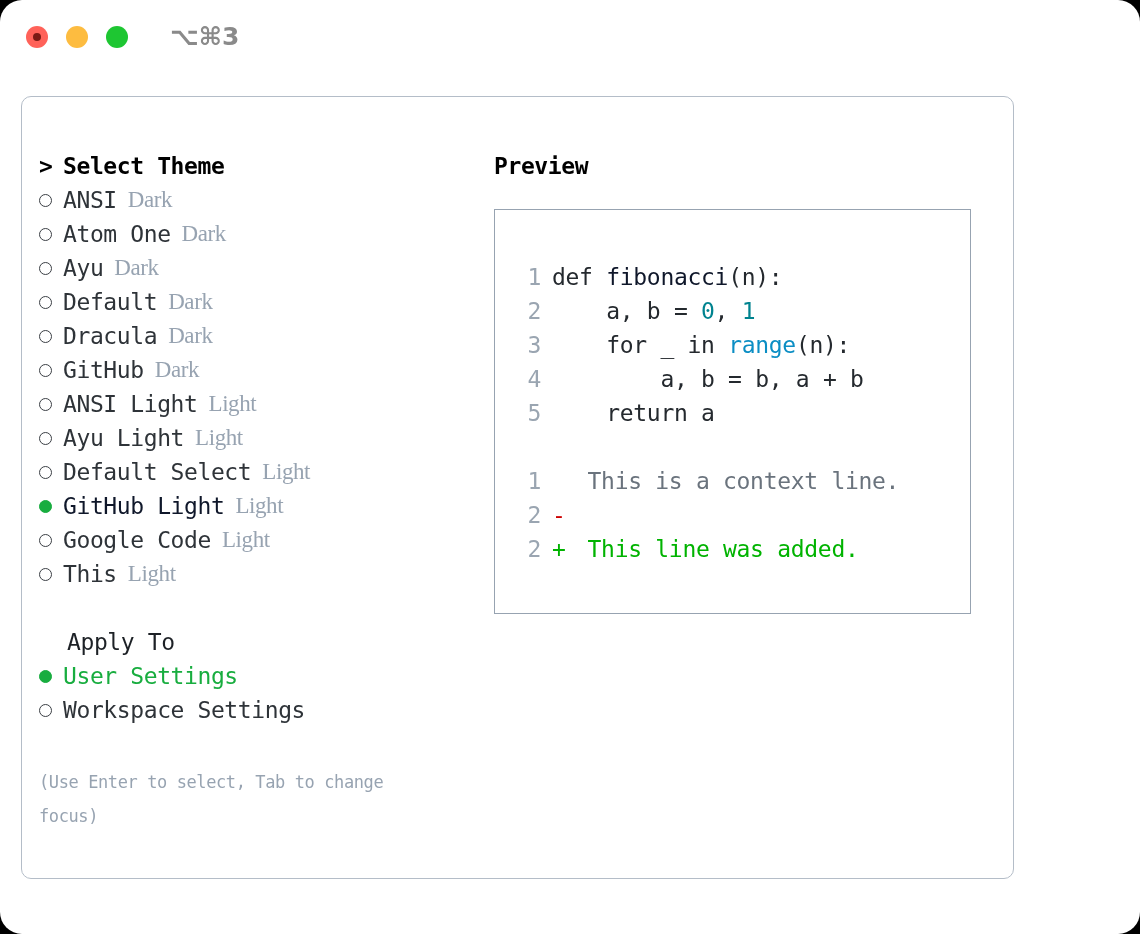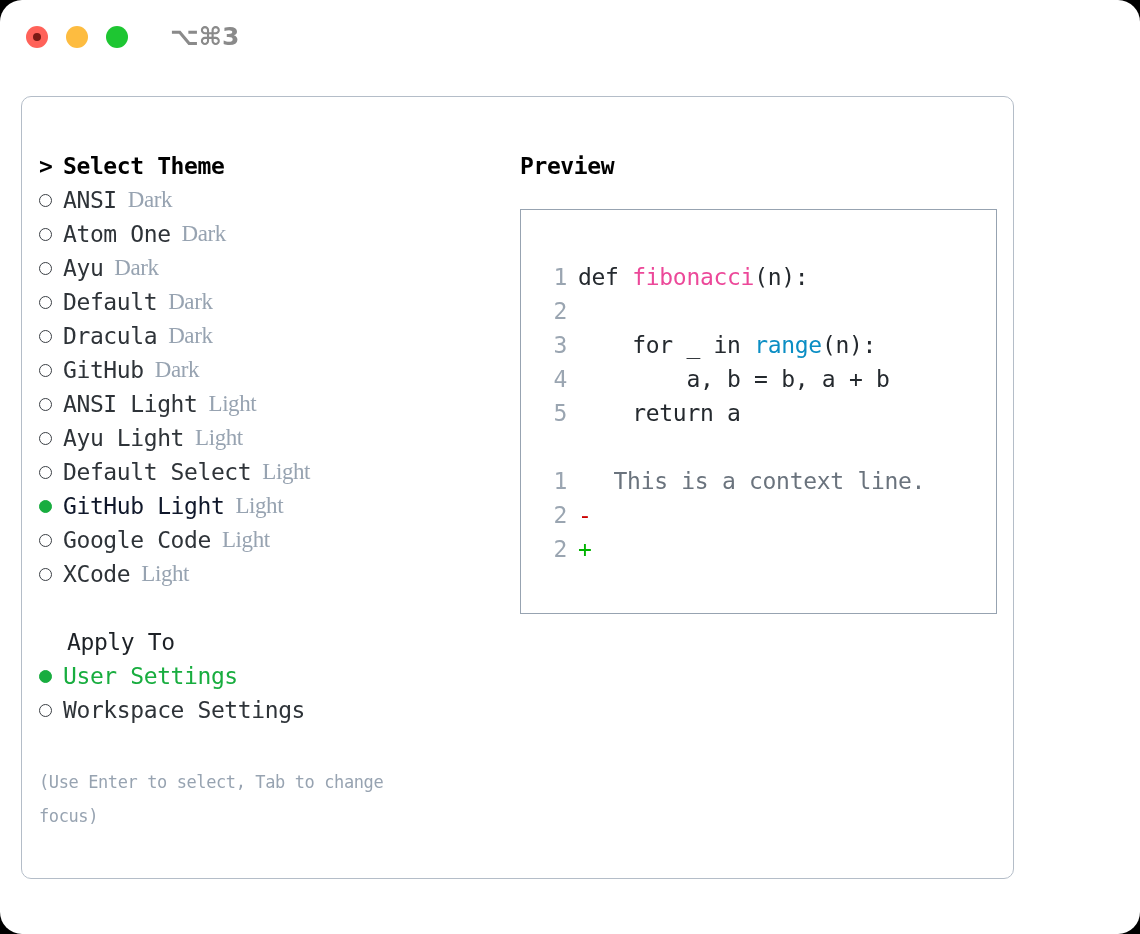--- a/index.html
+++ b/index.html
@@ -137,21 +137,21 @@
     font-size: 17px;
     line-height: 34px;
     color: #97a3b1;
     letter-spacing: -0.4px;
     width: 410px;
   }
 
   
   #right-col {
     position: absolute;
-    left: 498px; top: 52px;
+    left: 472px; top: 52px;
     width: 490px;
   }
   #preview-title {
     font-size: 23px;
     font-weight: bold;
     color: #000000;
     letter-spacing: -0.4px;
     line-height: 34px;
   }
 
@@ -175,21 +175,21 @@
   }
   .lnum {
     width: 26px;
     flex: 0 0 26px;
     text-align: right;
     color: #9aa5b1;
     margin-right: 11px;
   }
   .ctext { color: #24292e; }
 
-  .tok-fn   { color: #ec4899; }
+  .tok-fn   { color: #0f172a; }
   .tok-num  { color: #00838f; }
   .tok-call { color: #0b8ec4; }
 
   .gap { height: 34px; }
 
   .diff-ctx { color: #6a737d; }
   .diff-del { color: #cc0000; }
   .diff-add { color: #00b300; }
 </style>
 </head>
@@ -290,21 +290,21 @@
             <span class="bullet">
               <i></i>
             </span>
             <span class="theme-name">Google Code</span>
             <span class="theme-tag">Light</span>
           </div>
           <div class="row">
             <span class="bullet">
               <i></i>
             </span>
-            <span class="theme-name">XCode</span>
+            <span class="theme-name">This</span>
             <span class="theme-tag">Light</span>
           </div>
         </div>
 
       <div class="row" id="apply-header">Apply To</div>
 
       <div id="apply-list">
           <div class="row">
             <span class="bullet on">
               <i></i>
@@ -321,28 +321,28 @@
 
       <div id="hint">(Use Enter to select, Tab to change focus)</div>
     </div>
 
     <div id="right-col">
       <div id="preview-title">Preview</div>
 
       <div id="code-box">
         <div id="code-lines">
             <div class="code-line"><span class="lnum">1</span><span><span class="ctext">def </span><span class="tok-fn">fibonacci</span><span class="ctext">(n):</span></span></div>
-            <div class="code-line"><span class="lnum">2</span></div>
+            <div class="code-line"><span class="lnum">2</span><span><span class="ctext">    a, b = </span><span class="tok-num">0</span><span class="ctext">, </span><span class="tok-num">1</span></span></div>
             <div class="code-line"><span class="lnum">3</span><span><span class="ctext">    for _ in </span><span class="tok-call">range</span><span class="ctext">(n):</span></span></div>
             <div class="code-line"><span class="lnum">4</span><span><span class="ctext">        a, b = b, a + b</span></span></div>
             <div class="code-line"><span class="lnum">5</span><span><span class="ctext">    return a</span></span></div>
           </div>
         <div class="gap"></div>
         <div id="diff-lines">
             <div class="code-line"><span class="lnum">1</span><span class="diff-ctx" style="width: 22px; display: inline-block;"> </span><span class="diff-ctx"> This is a context line.</span></div>
             <div class="code-line"><span class="lnum">2</span><span class="diff-del" style="width: 22px; display: inline-block;">-</span></div>
-            <div class="code-line"><span class="lnum">2</span><span class="diff-add" style="width: 22px; display: inline-block;">+</span></div>
+            <div class="code-line"><span class="lnum">2</span><span class="diff-add" style="width: 22px; display: inline-block;">+</span><span class="diff-add"> This line was added.</span></div>
           </div>
       </div>
     </div>
 
   </div>
 </div>
 
 </body></html>

